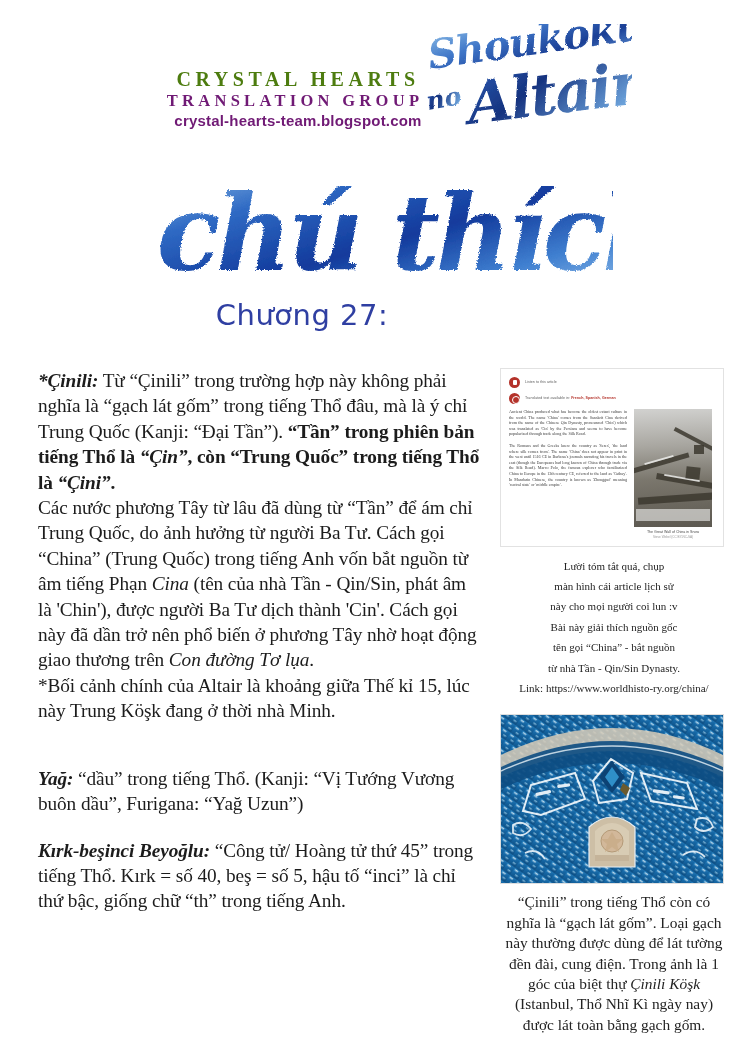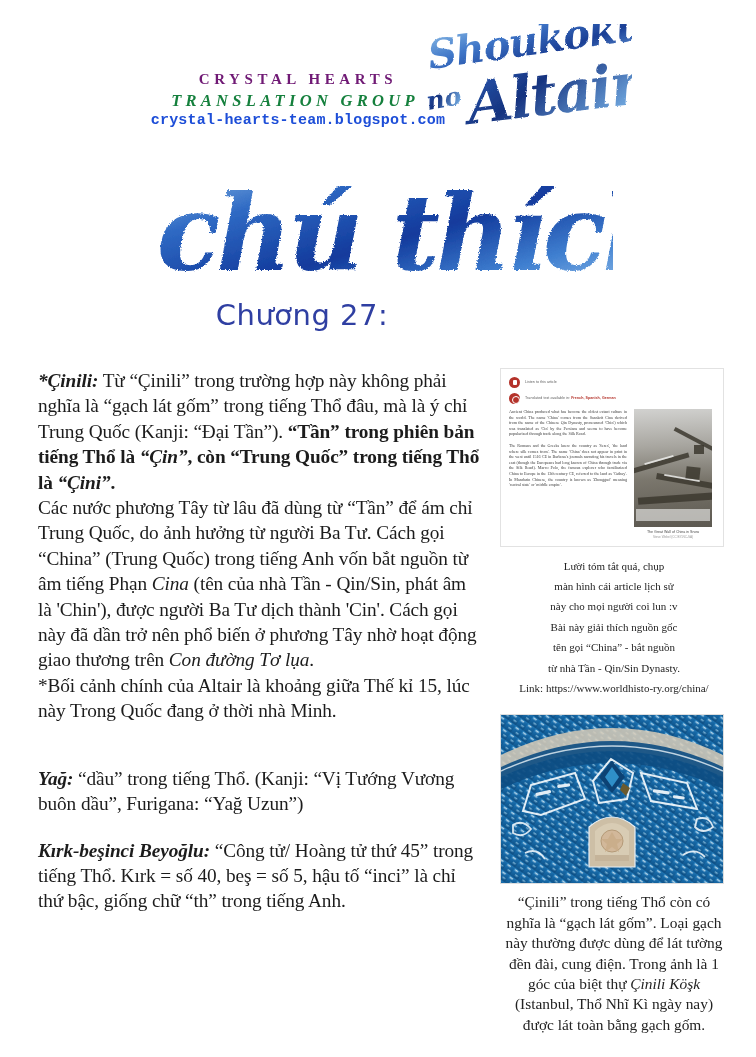--- a/index.html
+++ b/index.html
@@ -27,43 +27,42 @@
   .ch-logo {
     position: absolute;
     left: 148px;
     top: 68px;
     width: 300px;
     text-align: center;
   }
   .ch-line1 {
     font-family: "Liberation Serif", "DejaVu Serif", serif;
     font-weight: bold;
-    font-size: 15px;
+    font-size: 20px;
     letter-spacing: 4.6px;
-    color: #701a75;
+    color: #4d7c0f;
     line-height: 22px;
     white-space: nowrap;
   }
   .ch-line2 {
     font-family: "Liberation Serif", "DejaVu Serif", serif;
     font-weight: bold;
     font-size: 16.5px;
     letter-spacing: 4.3px;
-    color: #15803d;
+    color: #701a75;
     line-height: 21px;
     white-space: nowrap;
     margin-left: -6px;
-    font-style: italic;
   }
   .ch-line3 {
-    font-family: Liberation Mono, monospace;
+    font-family: Liberation Sans, sans-serif;
     font-weight: bold;
     font-size: 15px;
     letter-spacing: 0.2px;
-    color: #1d4ed8;
+    color: #701a75;
     line-height: 19px;
     white-space: nowrap;
   }
 
   
   .altair-mark {
     position: absolute;
     left: 422px;
     top: 24px;
     width: 210px;
@@ -333,21 +332,21 @@
 <div class="col-left">
 
   <div class="para">
     <span class="bi">*Çinili:</span><span> Từ “Çinili” trong trường hợp này không phải nghĩa là “gạch lát gốm” trong tiếng Thổ đâu, mà là ý chỉ Trung Quốc (Kanji: “Đại Tần”). </span><span class="b">“Tần” trong phiên bản tiếng Thổ là </span><span class="bi">“Çin”</span><span class="b">, còn “Trung Quốc” trong tiếng Thổ là </span><span class="bi">“Çini”</span><span class="b">.</span>
   </div>
 
   <div class="para">
     <span>Các nước phương Tây từ lâu đã dùng từ “Tần” để ám chỉ Trung Quốc, do ảnh hưởng từ người Ba Tư. Cách gọi “China” (Trung Quốc) trong tiếng Anh vốn bắt nguồn từ âm tiếng Phạn </span><span class="i">Cina</span><span> (tên của nhà Tần - Qin/Sin, phát âm là 'Chin'), được người Ba Tư dịch thành 'Cin'. Cách gọi này đã dần trở nên phổ biến ở phương Tây nhờ hoạt động giao thương trên </span><span class="i">Con đường Tơ lụa</span><span>.</span>
   </div>
 
-  <div class="para">*Bối cảnh chính của Altair là khoảng giữa Thế kỉ 15, lúc này Trong Quốc đang ở thời nhà Minh.</div>
+  <div class="para">*Bối cảnh chính của Altair là khoảng giữa Thế kỉ 15, lúc này Trung Köşk đang ở thời nhà Minh.</div>
 
   <div class="gap"></div>
 
 
   <div class="gap"></div>
 
   <div class="para">
     <span class="bi">Yağ:</span><span> “dầu” trong tiếng Thổ. (Kanji: “Vị Tướng Vương buôn dầu”, Furigana: “Yağ Uzun”)</span>
   </div>
 

